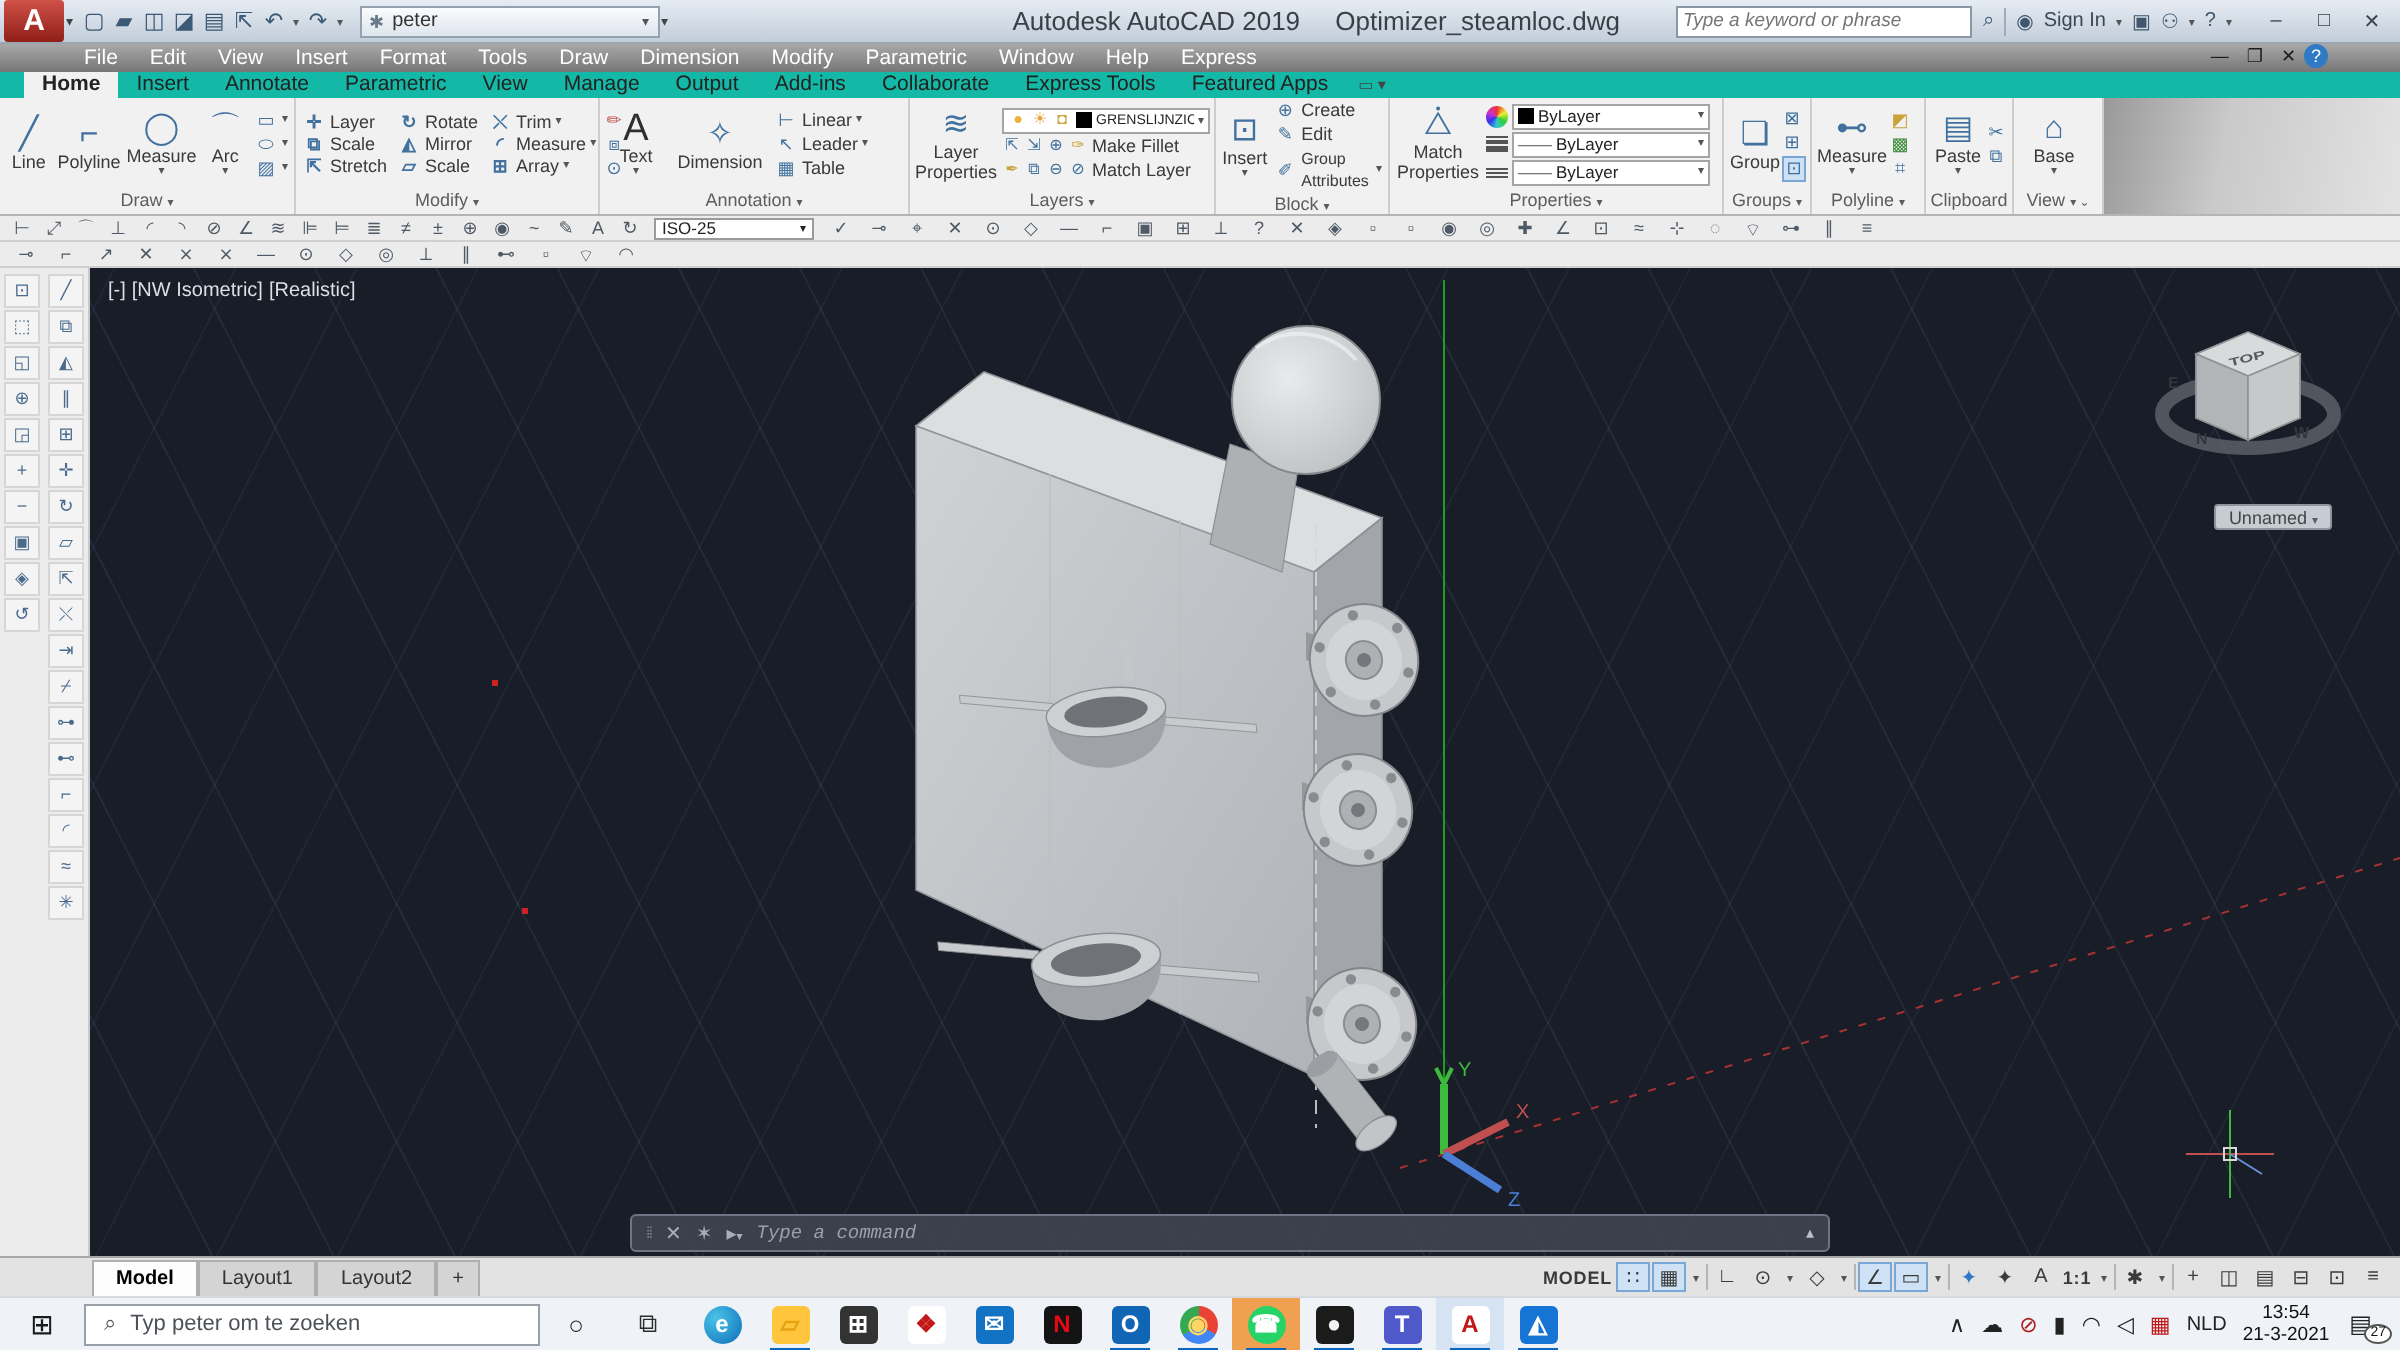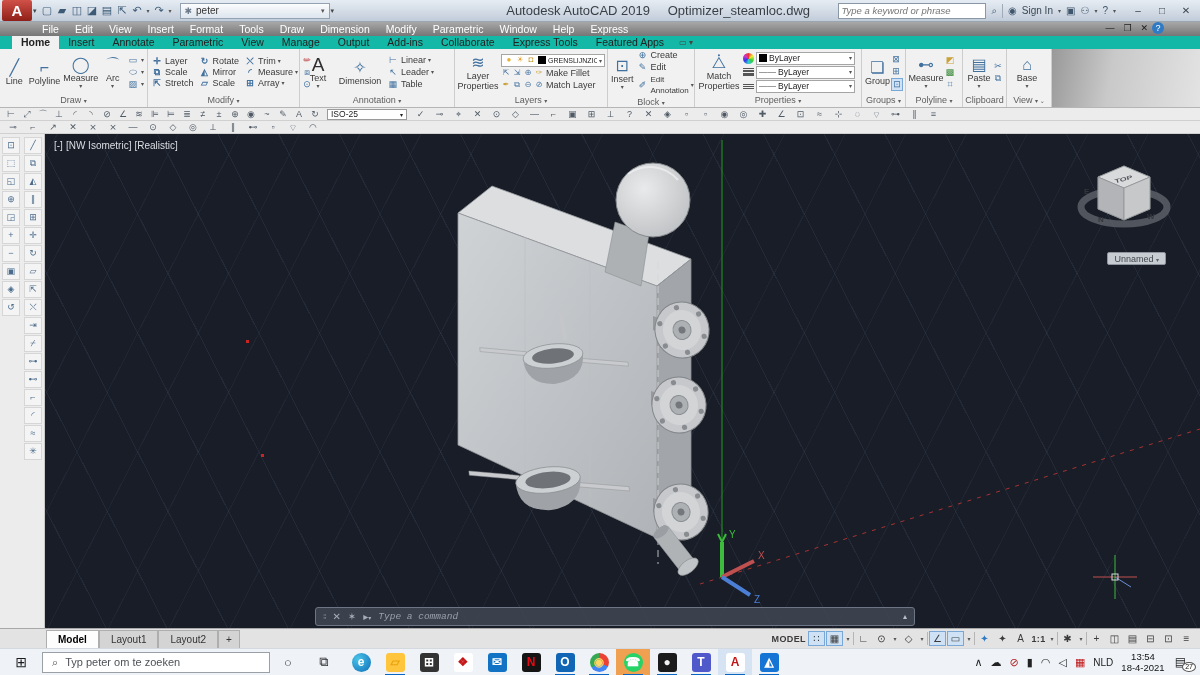--- a/index.html
+++ b/index.html
@@ -368,21 +368,21 @@
         <div class="srow">
             <span class="sic">⊕</span>
             <span>Create</span>
           </div>
         <div class="srow">
             <span class="sic">✎</span>
             <span>Edit</span>
           </div>
         <div class="srow">
             <span class="sic">✐</span>
-            <span style="font-size:8px">Edit Annotation</span>
+            <span style="font-size:8px">Group Attributes</span>
             <span class="dd6">▾</span>
           </div>
       </div>
     </div>
     <div class="panel-label"><span>Block</span> <span class="dd">▾</span></div>
   </div>
 
   <div class="panel" style="width:167px">
     <div class="panel-body">
       <div class="bigbtn" style="width:42px">
@@ -785,17 +785,17 @@
         <span class="ic" style="background: rgb(255, 255, 255); color: rgb(192, 24, 24);">A</span>
       </span>
       <span class="tapp open">
         <span class="ic" style="background: rgb(21, 116, 212); color: rgb(255, 255, 255);">◭</span>
       </span>
     </div>
   <div class="tray">
     <span style="display:contents"><span class="">∧</span><span class="">☁</span><span class="" style="color: rgb(176, 32, 32);">⊘</span><span class="">▮</span><span class="">◠</span><span class="">◁</span><span class="" style="color: rgb(192, 24, 24);">▦</span><span class="txt">NLD</span></span>
     <div class="clock">
       <div>13:54</div>
-      <div>18-4-2021</div>
+      <div>21-3-2021</div>
     </div>
     <span class="notif">▤<span class="badge">27</span></span>
   </div>
 </div>
 
 </body></html>

